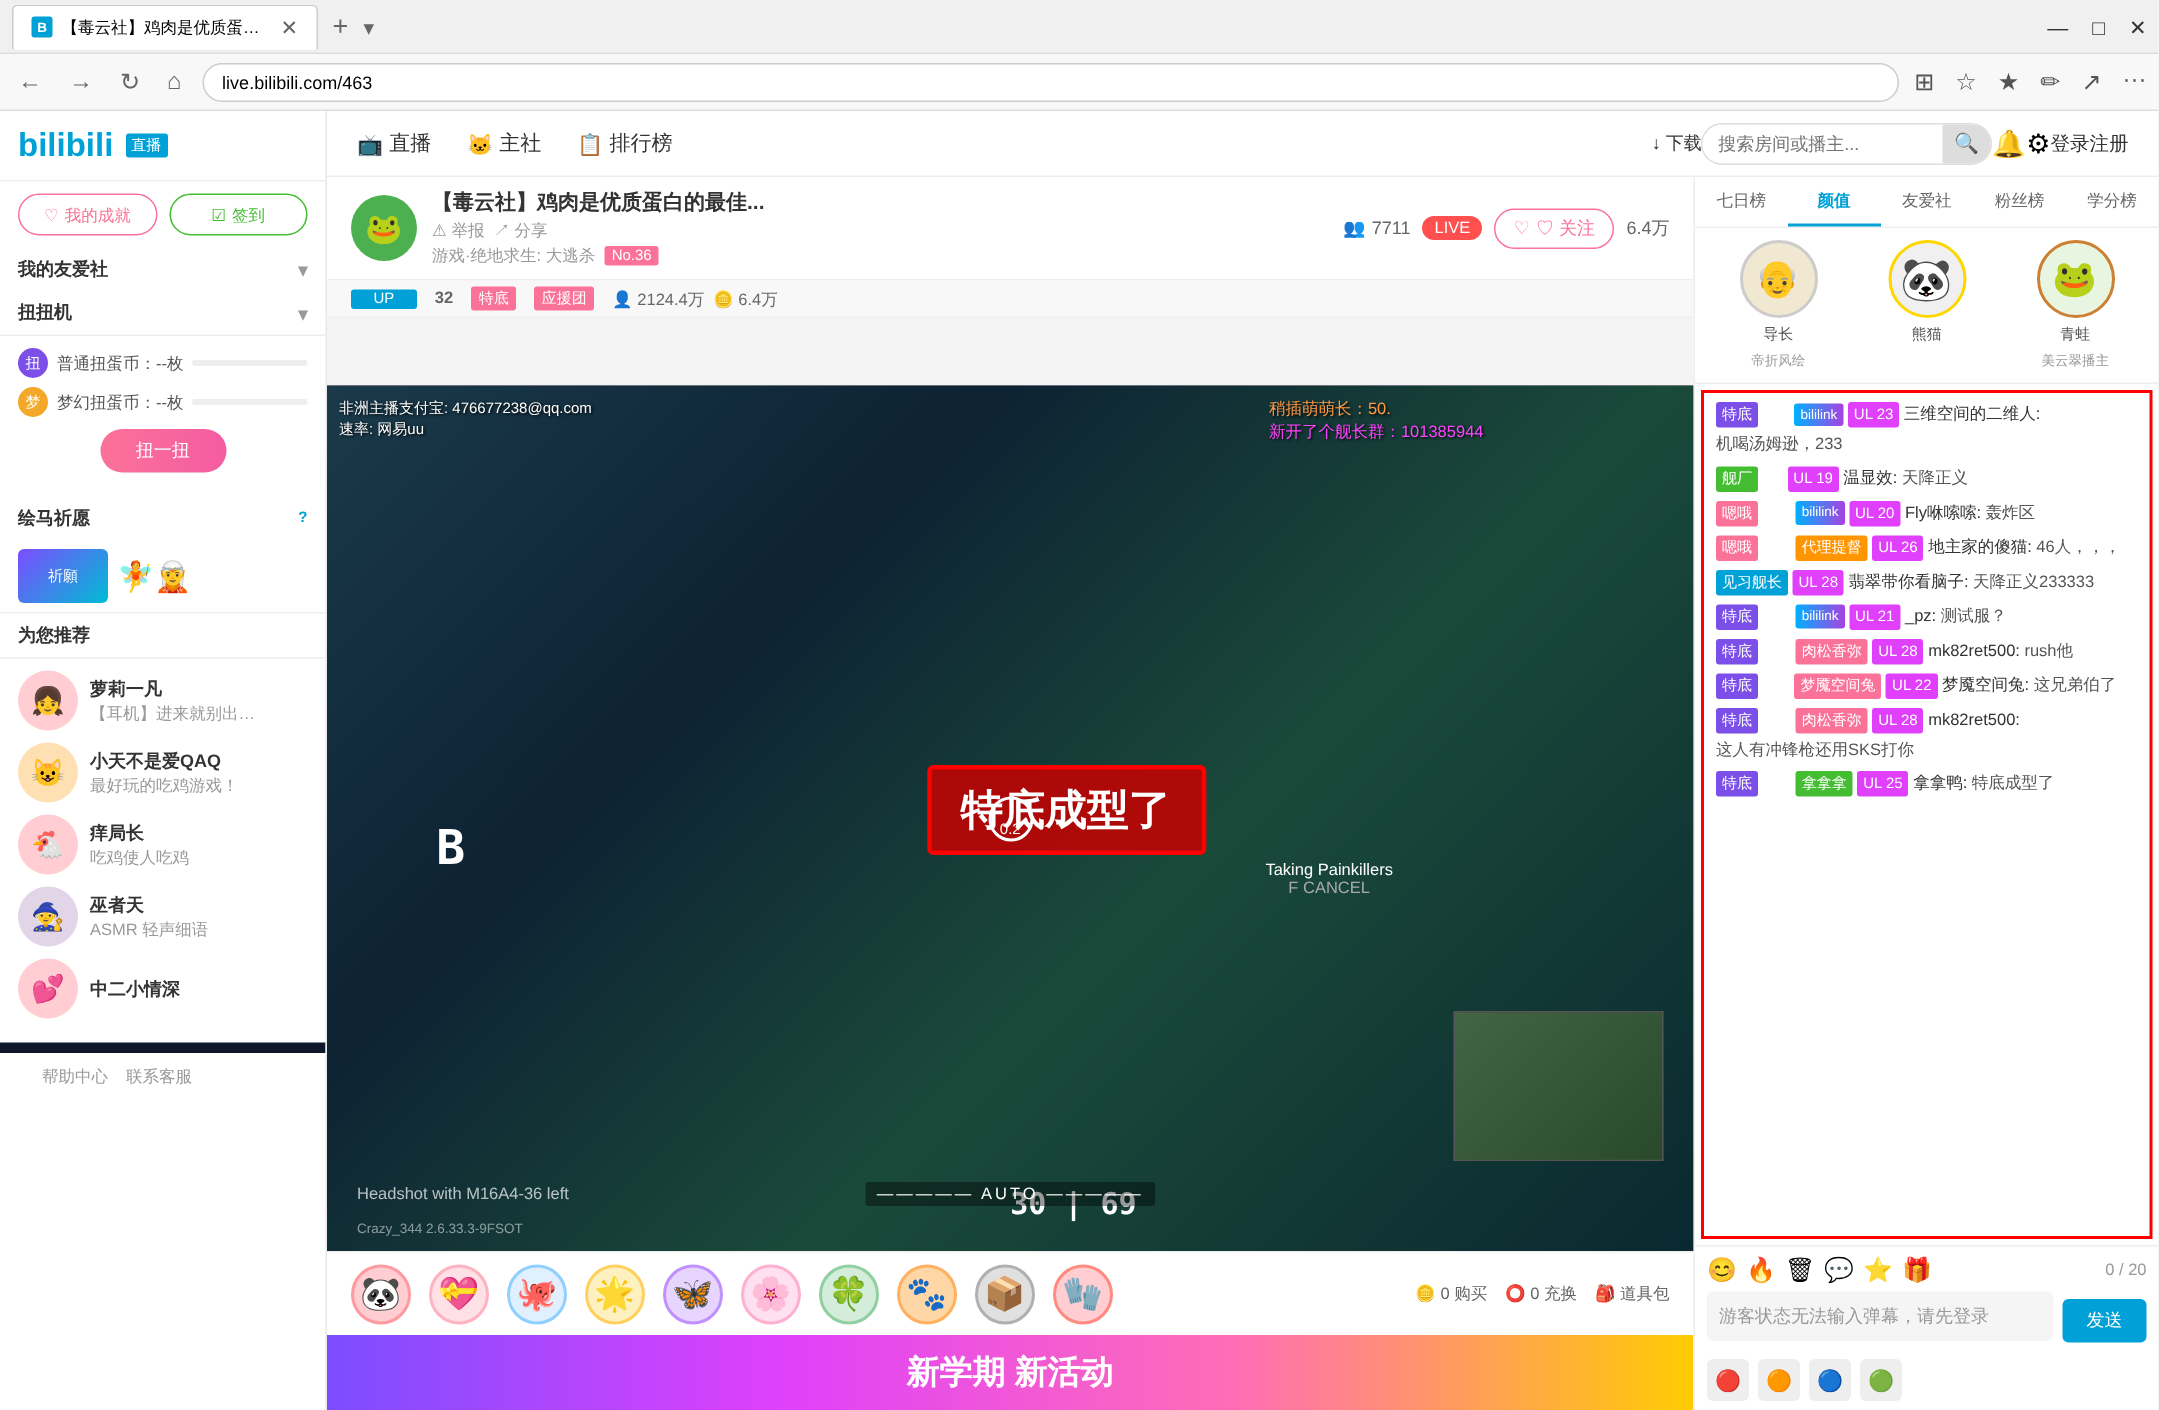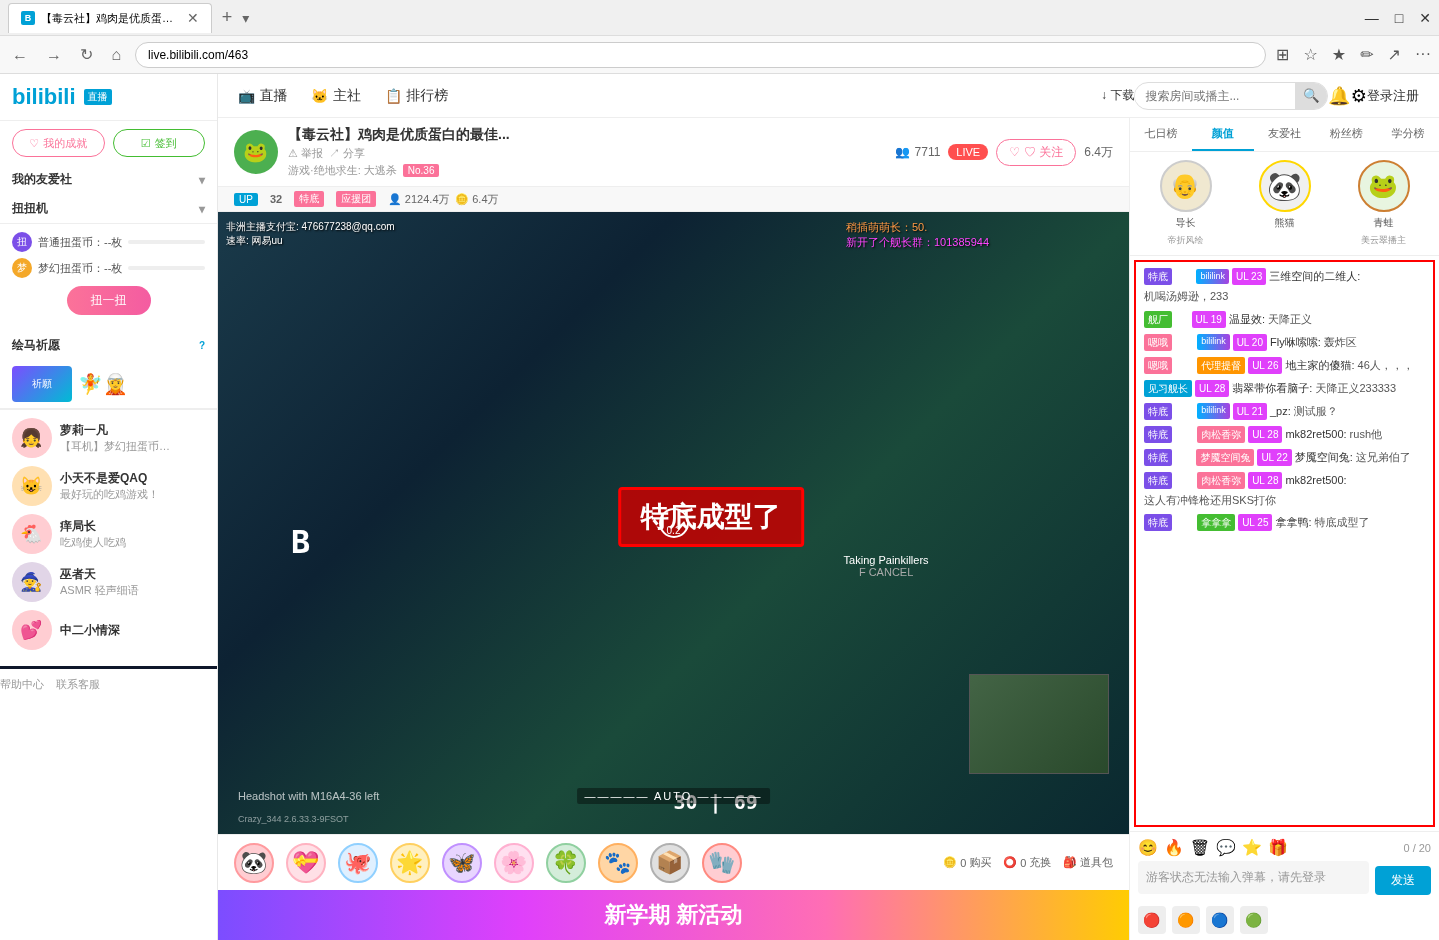--- a/index.html
+++ b/index.html
@@ -162,21 +162,21 @@
       flex-shrink: 0;
       overflow: hidden;
       display: flex;
       align-items: center;
       justify-content: center;
       font-size: 18px;
     }
     .rec-info { flex: 1; min-width: 0; }
     .rec-name { font-weight: bold; font-size: 12px; color: #333; }
     .rec-desc { font-size: 11px; color: #999; white-space: nowrap; overflow: hidden; text-overflow: ellipsis; }
-    .sidebar-footer { padding: 8px 0; border-top: 3px solid #0f172a; display: flex; gap: 12px; font-size: 11px; color: #999; }
+    .sidebar-footer { padding: 8px 28px; border-top: 7px solid #0f172a; display: flex; gap: 12px; font-size: 11px; color: #999; }
 
     
     .top-nav {
       background: white;
       border-bottom: 1px solid #eee;
       display: flex;
       align-items: center;
       padding: 0 20px;
       height: 44px;
       gap: 24px;
@@ -260,31 +260,32 @@
     .stream-secondary-bar {
       background: #f8f8f8;
       padding: 4px 16px;
       display: flex;
       align-items: center;
       gap: 12px;
       border-bottom: 1px solid #eee;
       font-size: 11px;
       color: #666;
     }
-    .up-tag { background: #00a1d6; color: white; padding: 1px 5px; border-radius: 2px; font-size: 10px; }
+    .up-tag { background: #00a1d6; color: white; padding: 1px 15px; border-radius: 2px; font-size: 10px; }
     .stats { display: flex; align-items: center; gap: 6px; }
     .stat-item { display: flex; align-items: center; gap: 3px; }
 
     
     .video-container {
       flex: 1;
       background: #1a1a2e;
       position: relative;
       min-height: 400px;
       overflow: hidden;
+      margin-top: 45px;
     }
     .video-overlay {
       position: absolute;
       top: 0; left: 0; right: 0; bottom: 0;
       background: linear-gradient(135deg, #1a3a4a 0%, #0d2233 30%, #1a4a3a 60%, #0a2830 100%);
     }
     .video-center-text {
       position: absolute;
       top: 50%;
       left: 50%;
@@ -601,27 +602,30 @@
     <div class="sidebar-section">
       <span>绘马祈愿</span>
       <span style="color:#00a1d6; font-size:10px;">?</span>
     </div>
 
     <div style="padding: 6px 12px; display:flex; align-items:center; gap:6px; border-bottom:1px solid #eee;">
       <div style="width:60px;height:36px;background:linear-gradient(135deg,#7c4dff,#00bcd4);border-radius:4px;display:flex;align-items:center;justify-content:center;color:white;font-size:10px;">祈願</div>
       <span style="font-size:20px;">🧚🧝</span>
     </div>
 
+    <div class="sidebar-section">
+      <span>为您推荐</span>
+    </div>
 
     <div class="recommend-section">
       <div class="recommend-item">
         <div class="rec-thumb" style="background:#ffcdd2;">👧</div>
         <div class="rec-info">
           <div class="rec-name">萝莉一凡</div>
-          <div class="rec-desc">【耳机】梦幻扭蛋币…</div>
+          <div class="rec-desc">【耳机】进来就别出…</div>
         </div>
       </div>
       <div class="recommend-item">
         <div class="rec-thumb" style="background:#ffe0b2;">😺</div>
         <div class="rec-info">
           <div class="rec-name">小天不是爱QAQ</div>
           <div class="rec-desc">最好玩的吃鸡游戏！</div>
         </div>
       </div>
       <div class="recommend-item">

